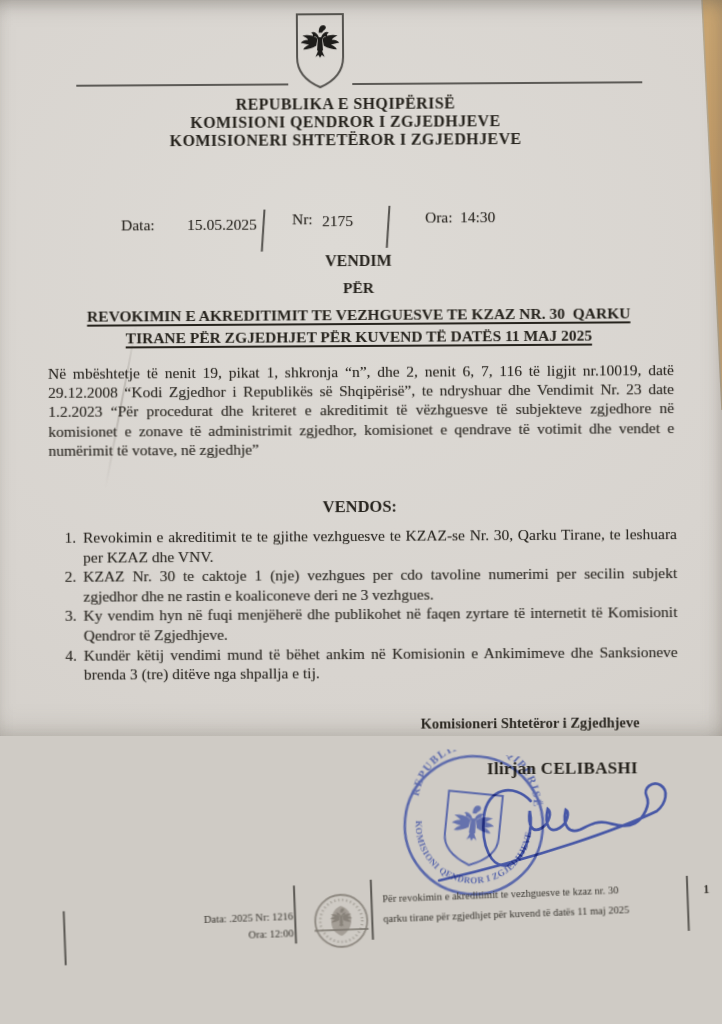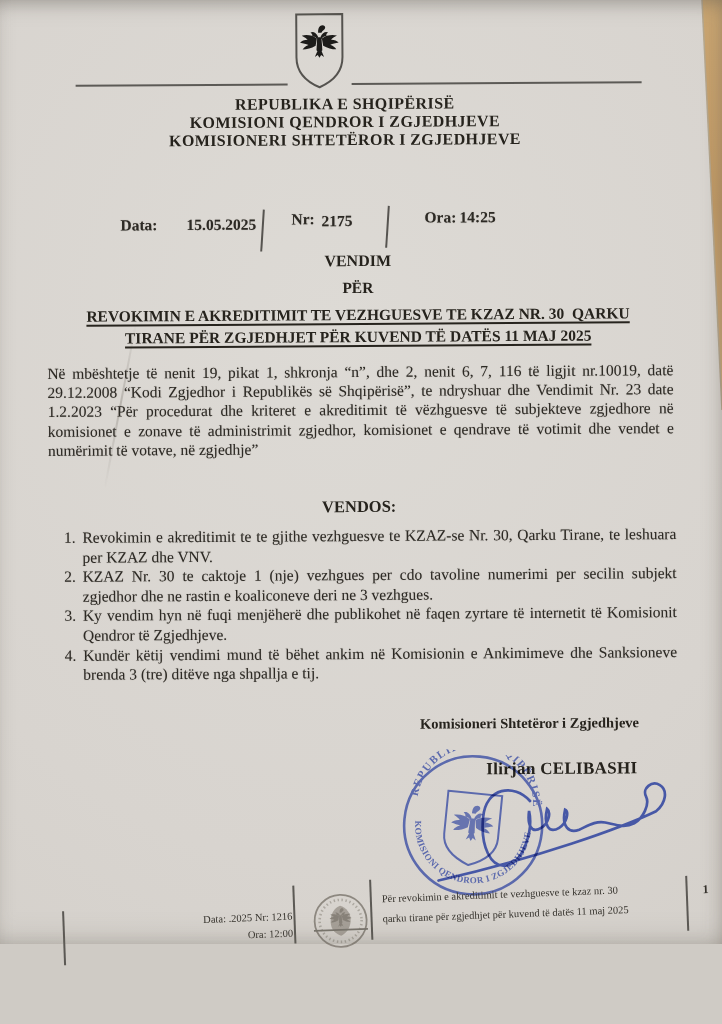--- a/index.html
+++ b/index.html
@@ -1,21 +1,21 @@
 <!DOCTYPE html>
 <html><head>
 <meta charset="utf-8">
 <style>
   html,body{margin:0;padding:0;}
   body{
     width:722px;height:1024px;overflow:hidden;
     font-family:"Liberation Serif","DejaVu Serif",serif;
     background:#cfcbc5;
   }
-  .scene{position:relative;width:722px;height:944px;
+  .scene{position:relative;width:722px;height:736px;
     background:
       radial-gradient(130% 115% at 46% 34%, #dddad5 0%, #d8d4cf 50%, #d0ccc6 100%);
   }
   .vignette{position:absolute;inset:0;pointer-events:none;
     box-shadow:inset 0 14px 22px -14px rgba(90,85,78,.55), inset -10px 0 26px -16px rgba(110,100,88,.45), inset 0 -16px 30px -20px rgba(110,105,96,.5);}
   .desk-wedge{position:absolute;left:698px;top:0;width:24px;height:410px;}
   .crease{position:absolute;left:120px;top:318px;width:2px;height:170px;
     transform:rotate(11deg);
     background:linear-gradient(rgba(120,114,106,0),rgba(120,114,106,.35),rgba(120,114,106,0));}
   .sheet{position:absolute;inset:0;transform:rotate(-0.35deg);}
@@ -24,21 +24,21 @@
   
   .emblem{position:absolute;left:296px;top:11px;width:52px;height:80px;color:#1d1c1a;}
   .rule{position:absolute;top:83px;height:2px;background:#5c5a56;}
   .rule.left{left:78px;width:212px;}
   .rule.right{left:354px;width:290px;}
   .org-header{position:absolute;left:0;top:95px;width:694px;text-align:center;
     font-weight:700;font-size:16px;line-height:18px;letter-spacing:.4px;color:#26231d;}
 
   
   .meta{position:absolute;left:0;top:206px;width:722px;height:46px;font-size:15.5px;color:#2d2a25;}
-  .meta .f{position:absolute;white-space:nowrap;font-weight:bold;}
+  .meta .f{position:absolute;white-space:nowrap;}
   .meta .sep{position:absolute;width:2px;background:#3e3c38;opacity:.85;}
 
   
   .title-block{position:absolute;left:6px;top:252px;width:706px;text-align:center;color:#26231d;}
   .t-kind{font-weight:700;font-size:16px;}
   .t-per{font-weight:700;font-size:15.5px;margin-top:9px;}
   .t-subject{font-weight:700;font-size:15.5px;line-height:22px;margin-top:7px;
     text-decoration:underline;text-underline-offset:3px;text-decoration-thickness:1.5px;white-space:pre-wrap;}
 
   
@@ -125,21 +125,21 @@
     </div>
 
     <div class="meta ink">
       <span class="f" style="left:122px;top:9px">Data:</span>
       <span class="f" style="left:188px;top:9px">15.05.2025</span>
       <span class="sep" style="left:263px;top:3px;height:42px;transform:rotate(4deg)"></span>
       <span class="f" style="left:293px;top:4px">Nr:</span>
       <span class="f" style="left:323px;top:6px">2175</span>
       <span class="sep" style="left:388px;top:0;height:42px;transform:rotate(4deg)"></span>
       <span class="f" style="left:426px;top:3px">Ora:</span>
-      <span class="f" style="left:461px;top:3px">14:25</span>
+      <span class="f" style="left:461px;top:3px">14:30</span>
     </div>
 
     <div class="title-block">
       <div class="t-kind">VENDIM</div>
       <div class="t-per">PËR</div>
       <div class="t-subject">REVOKIMIN E AKREDITIMIT TE VEZHGUESVE TE KZAZ NR. 30  QARKU</div>
       <div class="t-subject" style="margin-top:0">TIRANE PËR ZGJEDHJET PËR KUVEND TË DATËS 11 MAJ 2025</div>
     </div>
 
     <div class="preamble ink">Në mbështetje të nenit 19, pikat 1, shkronja “n”, dhe 2, nenit 6, 7, 116 të ligjit nr.10019, datë 29.12.2008 “Kodi Zgjedhor i Republikës së Shqipërisë”, te ndryshuar dhe Vendimit Nr. 23 date 1.2.2023 “Për procedurat dhe kriteret e akreditimit të vëzhguesve të subjekteve zgjedhore në komisionet e zonave të administrimit zgjedhor, komisionet e qendrave të votimit dhe vendet e numërimit të votave, në zgjedhje”</div>

